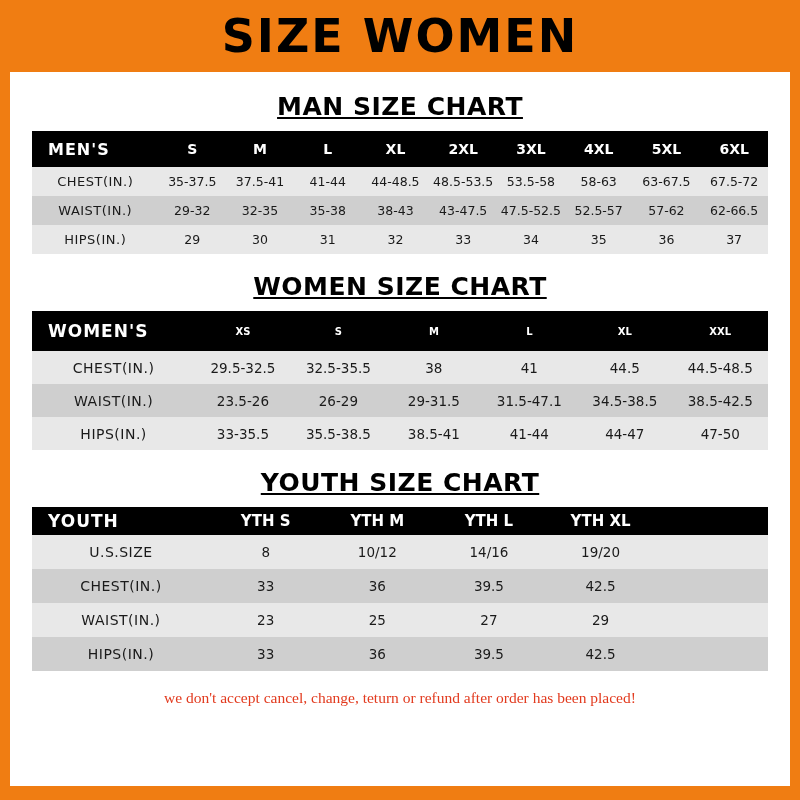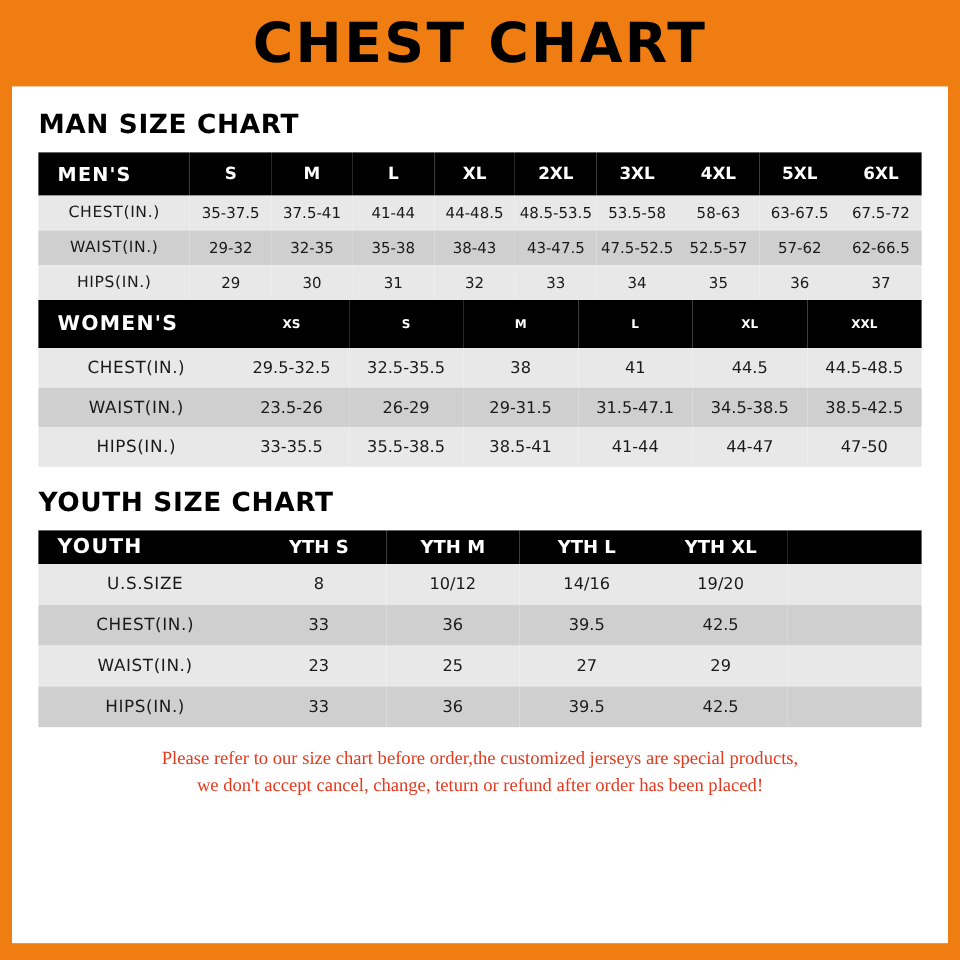--- a/index.html
+++ b/index.html
@@ -36,26 +36,28 @@
     letter-spacing: 2px;
     color: #000000;
     line-height: 1;
     margin: 0;
   }
   .content {
     padding: 0 22px;
     box-sizing: border-box;
   }
   .section-title {
+    text-align: center;
     font-family: "DejaVu Sans", sans-serif;
     font-weight: bold;
-    font-size: 22px;
+    font-size: 25px;
     color: #000000;
     letter-spacing: 0.5px;
     margin: 18px 0 10px 0;
+    text-decoration: underline;
   }
   .section-title.first { margin-top: 20px; }
 
   table.sizetable {
     width: 100%;
     border-collapse: collapse;
     table-layout: fixed;
   }
   table.sizetable th, table.sizetable td {
     text-align: center;
@@ -116,21 +118,21 @@
     height: 14px;
     background: #f07d12;
   }
 </style>
 </head>
 <body>
 
 <div class="page">
 
   <div class="header-band">
-    <h1 class="header-title">CHEST CHART</h1>
+    <h1 class="header-title">SIZE WOMEN</h1>
   </div>
 
   <div class="content">
 
     <div class="section-title first">MAN SIZE CHART</div>
     <table class="sizetable" id="men-table">
       <thead>
         <tr>
           <th class="rowlabel" style="width:15%">MEN'S</th>
           <th>S</th>
@@ -177,20 +179,21 @@
           <td>32</td>
           <td>33</td>
           <td>34</td>
           <td>35</td>
           <td>36</td>
           <td>37</td>
         </tr>
       </tbody>
     </table>
 
+    <div class="section-title">WOMEN SIZE CHART</div>
     <table class="sizetable" id="women-table">
       <thead>
         <tr>
           <th class="rowlabel" style="width:20%">WOMEN'S</th>
           <th>XS</th>
           <th>S</th>
           <th>M</th>
           <th>L</th>
           <th>XL</th>
           <th>XXL</th>
@@ -269,20 +272,19 @@
           <td>33</td>
           <td>36</td>
           <td>39.5</td>
           <td>42.5</td>
           <td></td>
         </tr>
       </tbody>
     </table>
 
     <div class="footer-note">
-      <div>Please refer to our size chart before order,the customized jerseys are special products,</div>
       <div>we don't accept cancel, change, teturn or refund after order has been placed!</div>
     </div>
 
   </div>
 
   <div class="bottom-band"></div>
 </div>
 
 </body></html>

